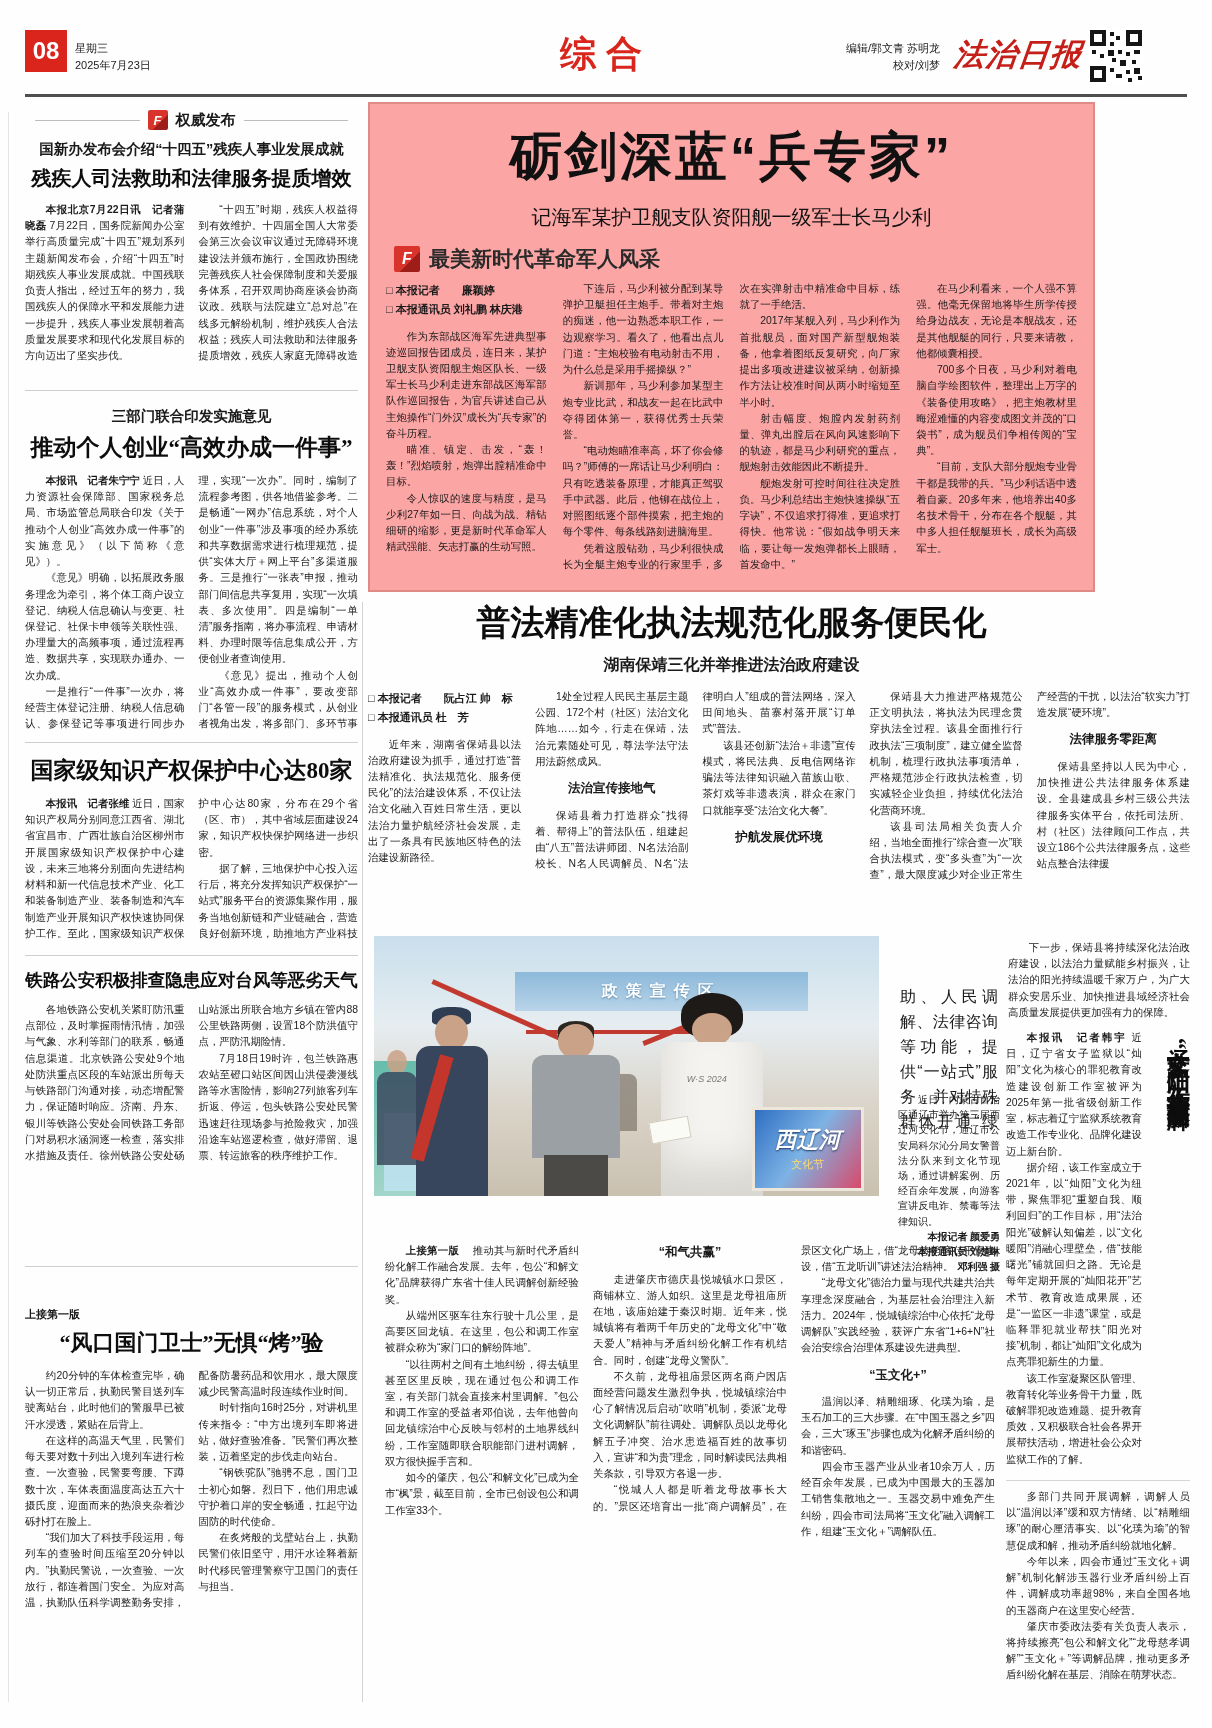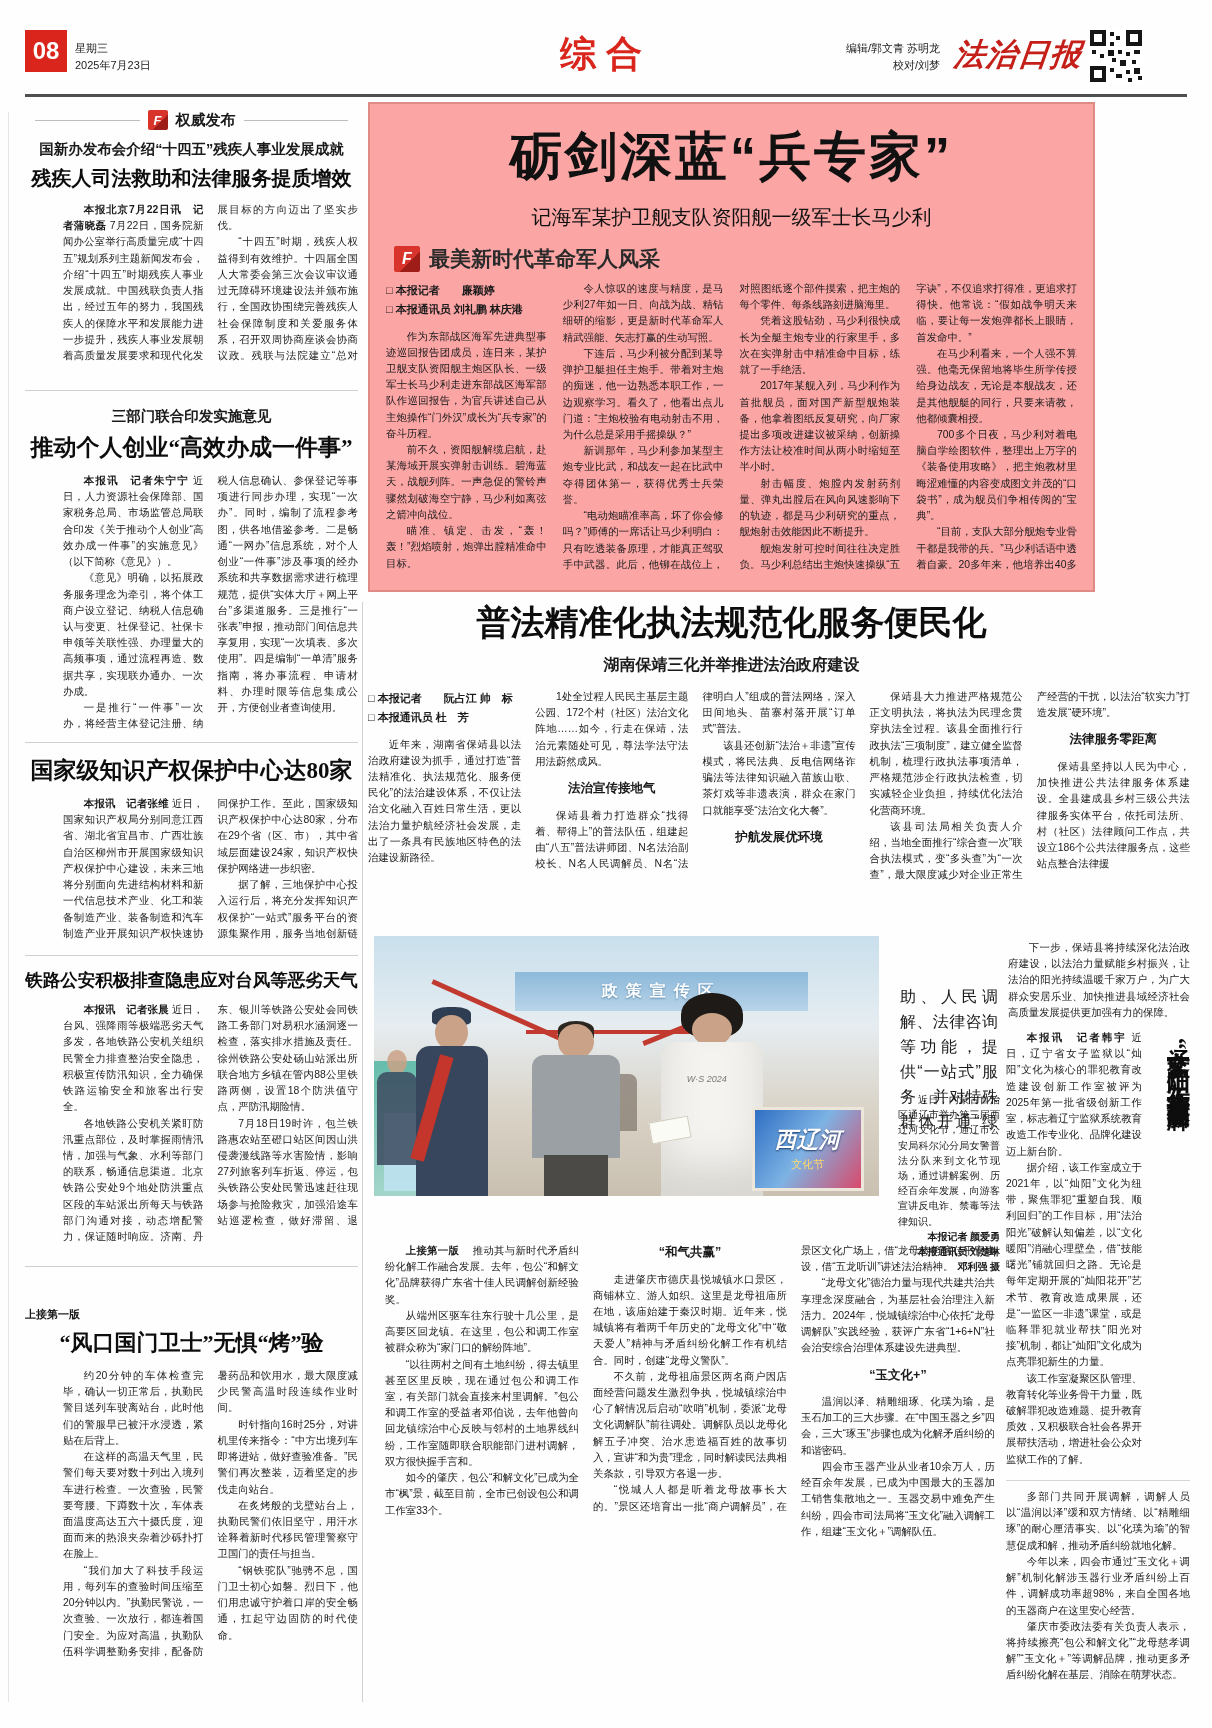--- a/index.html
+++ b/index.html
@@ -17,21 +17,21 @@
   .qr{position:absolute;right:68px;top:28px;}
   .hrule{position:absolute;left:25px;right:25px;top:94px;height:3px;background:#4f4f4f;}
   .edge{position:absolute;left:8px;top:112px;width:1px;height:1590px;background:#e4e4e4;}
   .vrule{position:absolute;left:362px;top:602px;width:1px;height:1100px;background:#d2d2d2;}
   
   .para{margin:0;text-indent:2em;text-align:justify;}
   .para b{font-weight:bold;}
   .subhead{margin:9px 0;text-indent:0;text-align:center;font-size:12.5px;font-weight:bold;font-family:"Liberation Sans",sans-serif;}
   .byline{font-size:11px;font-weight:bold;line-height:1.75;text-indent:0;margin:0;}
   .bylines{margin-bottom:9px;break-inside:avoid;}
-  .cols2{column-count:2;column-gap:14px;font-size:10.4px;line-height:1.56;overflow:hidden;margin-left:38px;}
+  .cols2{column-count:2;column-gap:14px;font-size:10.4px;line-height:1.56;overflow:hidden;}
   
   .leftcol{position:absolute;left:25px;top:100px;width:333px;}
   .la{overflow:hidden;box-sizing:border-box;}
   .a1{height:290px;padding-top:10px;}
   .a2{height:352px;border-top:1px solid #cfcfcf;padding-top:14px;}
   .a3{height:213px;border-top:1px solid #cfcfcf;padding-top:12px;}
   .a4{height:311px;border-top:1px solid #cfcfcf;padding-top:12px;}
   .a5{height:462px;border-top:1px solid #cfcfcf;padding-top:40px;}
   .badge-row{display:flex;align-items:center;gap:8px;margin:0 10px 10px;}
   .bline{flex:1;height:1px;background:#bdbdbd;}
@@ -200,57 +200,55 @@
       <h2 class="ltitle t23">国家级知识产权保护中心达80家</h2>
       <div class="cols2 bh142">
           <p class="para"><b>本报讯　记者张维 </b>近日，国家知识产权局分别同意江西省、湖北省宜昌市、广西壮族自治区柳州市开展国家级知识产权保护中心建设，未来三地将分别面向先进结构材料和新一代信息技术产业、化工和装备制造产业、装备制造和汽车制造产业开展知识产权快速协同保护工作。至此，国家级知识产权保护中心达80家，分布在29个省（区、市），其中省域层面建设24家，知识产权快保护网络进一步织密。</p>
           <p class="para">据了解，三地保护中心投入运行后，将充分发挥知识产权保护“一站式”服务平台的资源集聚作用，服务当地创新链和产业链融合，营造良好创新环境，助推地方产业科技创新，培育新质生产力，为经济高质量发展贡献知识产权力量。</p>
         </div>
     </article>
 
     <article class="la a4">
       <h2 class="ltitle t17">铁路公安积极排查隐患应对台风等恶劣天气</h2>
       <div class="cols2 bh238">
-          <p class="para"><b>本报讯　记者张晨 </b>近日，台风、强降雨等极端恶劣天气多发，各地铁路公安机关组织民警全力排查整治安全隐患，积极宣传防汛知识，全力确保铁路运输安全和旅客出行安全。</p>
           <p class="para">各地铁路公安机关紧盯防汛重点部位，及时掌握雨情汛情，加强与气象、水利等部门的联系，畅通信息渠道。北京铁路公安处9个地处防洪重点区段的车站派出所每天与铁路部门沟通对接，动态增配警力，保证随时响应。济南、丹东、银川等铁路公安处会同铁路工务部门对易积水涵洞逐一检查，落实排水措施及责任。徐州铁路公安处砀山站派出所联合地方乡镇在管内88公里铁路两侧，设置18个防洪值守点，严防汛期险情。</p>
           <p class="para">7月18日19时许，包兰铁路惠农站至磴口站区间因山洪侵袭漫线路等水害险情，影响27列旅客列车折返、停运，包头铁路公安处民警迅速赶往现场参与抢险救灾，加强沿途车站巡逻检查，做好滞留、退票、转运旅客的秩序维护工作。</p>
         </div>
     </article>
 
     <article class="la a5">
       <div class="note">上接第一版</div>
       <h2 class="ltitle t22">“风口国门卫士”无惧“烤”验</h2>
       <div class="cols2 bh300">
           <p class="para">约20分钟的车体检查完毕，确认一切正常后，执勤民警目送列车驶离站台，此时他们的警服早已被汗水浸透，紧贴在后背上。</p>
           <p class="para">在这样的高温天气里，民警们每天要对数十列出入境列车进行检查。一次查验，民警要弯腰、下蹲数十次，车体表面温度高达五六十摄氏度，迎面而来的热浪夹杂着沙砾扑打在脸上。</p>
           <p class="para">“我们加大了科技手段运用，每列车的查验时间压缩至20分钟以内。”执勤民警说，一次查验、一次放行，都连着国门安全。为应对高温，执勤队伍科学调整勤务安排，配备防暑药品和饮用水，最大限度减少民警高温时段连续作业时间。</p>
           <p class="para">时针指向16时25分，对讲机里传来指令：“中方出境列车即将进站，做好查验准备。”民警们再次整装，迈着坚定的步伐走向站台。</p>
+          <p class="para">“钢铁驼队”驰骋不息，国门卫士初心如磐。烈日下，他们用忠诚守护着口岸的安全畅通，扛起守边固防的时代使命。</p>
           <p class="para">在炙烤般的戈壁站台上，执勤民警们依旧坚守，用汗水诠释着新时代移民管理警察守卫国门的责任与担当。</p>
-          <p class="para">“钢铁驼队”驰骋不息，国门卫士初心如磐。烈日下，他们用忠诚守护着口岸的安全畅通，扛起守边固防的时代使命。</p>
         </div>
     </article>
   </div>
 
   <article class="feat">
     <h1 class="ftitle">砺剑深蓝“兵专家”</h1>
     <div class="fsub">记海军某护卫舰支队资阳舰一级军士长马少利</div>
     <div class="fbadge">
       <span class="cube">
           <i>F</i>
         </span>
       <span>最美新时代革命军人风采</span>
     </div>
     <div class="fbody">
       <div class="bylines">
         <p class="byline">□ 本报记者　　廉颖婷</p>
         <p class="byline">□ 本报通讯员 刘礼鹏 林庆港</p>
       </div>
       <div>
           <p class="para">作为东部战区海军先进典型事迹巡回报告团成员，连日来，某护卫舰支队资阳舰主炮区队长、一级军士长马少利走进东部战区海军部队作巡回报告，为官兵讲述自己从主炮操作“门外汉”成长为“兵专家”的奋斗历程。</p>
-          <p class="para">前不久，资阳舰解缆启航，赴某海域开展实弹射击训练。碧海蓝天，战舰列阵。一声急促的警铃声骤然划破海空宁静，马少利如离弦之箭冲向战位。</p>
           <p class="para">瞄准、镇定、击发，“轰！轰！”烈焰喷射，炮弹出膛精准命中目标。</p>
           <p class="para">令人惊叹的速度与精度，是马少利27年如一日、向战为战、精钻细研的缩影，更是新时代革命军人精武强能、矢志打赢的生动写照。</p>
           <p class="para">下连后，马少利被分配到某导弹护卫艇担任主炮手。带着对主炮的痴迷，他一边熟悉本职工作，一边观察学习。看久了，他看出点儿门道：“主炮校验有电动射击不用，为什么总是采用手摇操纵？”</p>
           <p class="para">新训那年，马少利参加某型主炮专业比武，和战友一起在比武中夺得团体第一，获得优秀士兵荣誉。</p>
           <p class="para">“电动炮瞄准率高，坏了你会修吗？”师傅的一席话让马少利明白：只有吃透装备原理，才能真正驾驭手中武器。此后，他铆在战位上，对照图纸逐个部件摸索，把主炮的每个零件、每条线路刻进脑海里。</p>
           <p class="para">凭着这股钻劲，马少利很快成长为全艇主炮专业的行家里手，多次在实弹射击中精准命中目标，练就了一手绝活。</p>
           <p class="para">2017年某舰入列，马少利作为首批舰员，面对国产新型舰炮装备，他拿着图纸反复研究，向厂家提出多项改进建议被采纳，创新操作方法让校准时间从两小时缩短至半小时。</p>
           <p class="para">射击幅度、炮膛内发射药剂量、弹丸出膛后在风向风速影响下的轨迹，都是马少利研究的重点，舰炮射击效能因此不断提升。</p>
           <p class="para">舰炮发射可控时间往往决定胜负。马少利总结出主炮快速操纵“五字诀”，不仅追求打得准，更追求打得快。他常说：“假如战争明天来临，要让每一发炮弹都长上眼睛，首发命中。”</p>
           <p class="para">在马少利看来，一个人强不算强。他毫无保留地将毕生所学传授给身边战友，无论是本舰战友，还是其他舰艇的同行，只要来请教，他都倾囊相授。</p>

